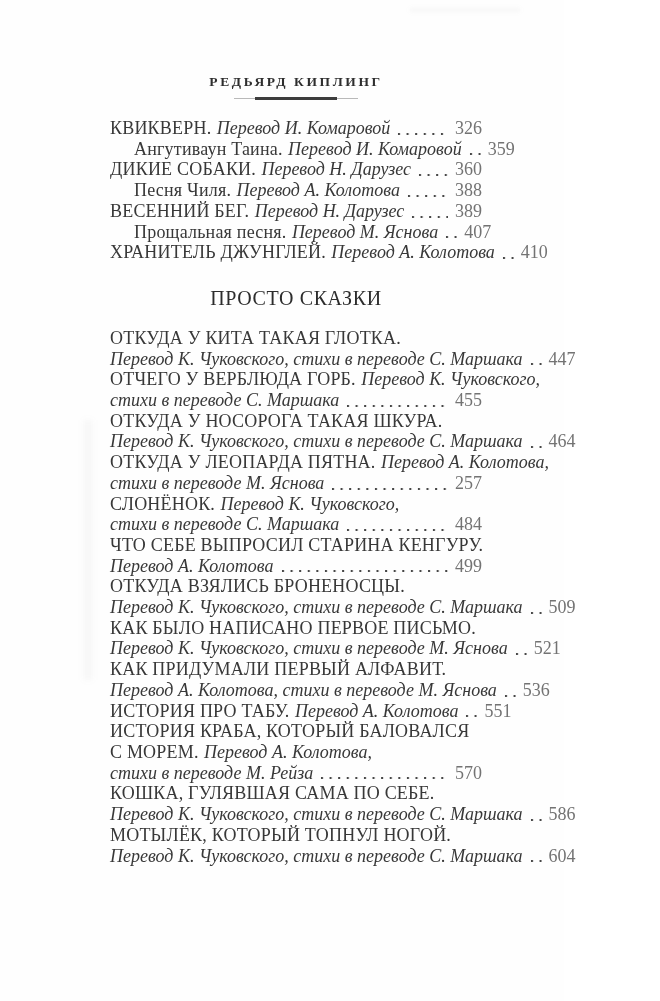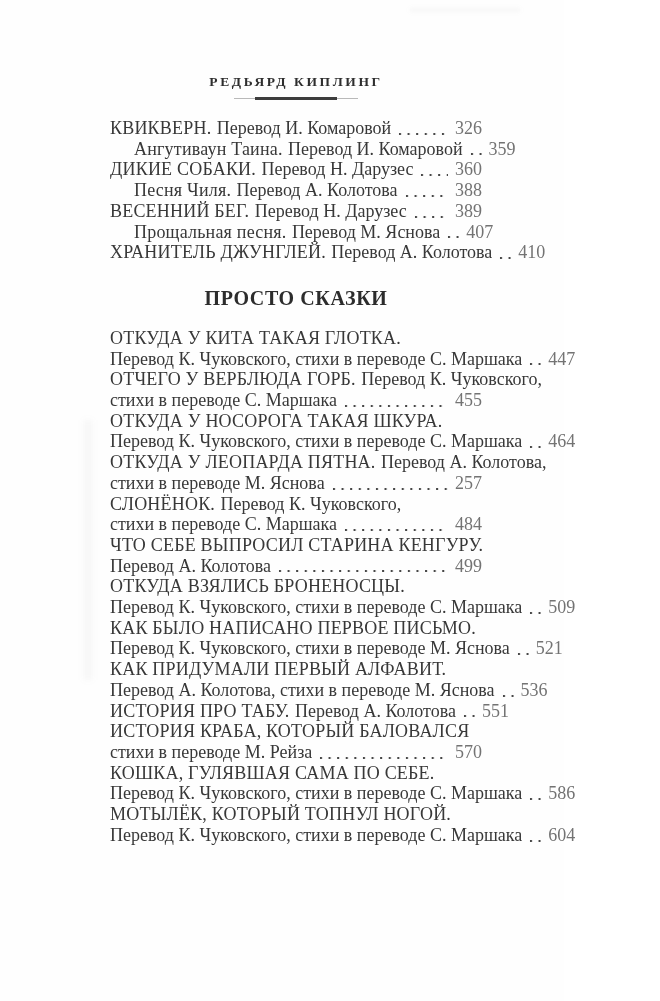--- a/index.html
+++ b/index.html
@@ -70,40 +70,40 @@
     display: flex;
     align-items: baseline;
     font-size: 18px;
     line-height: 20.7px;
     white-space: nowrap;
   }
   .toc-line.indent { padding-left: 24px; }
   .entry-text { white-space: nowrap; }
   .roman { letter-spacing: 0.2px; margin-top: 48px; }
   .roman + .italic { margin-left: 0.30em; }
-  .italic { }
+  .italic { font-style: italic; }
   .dots {
     flex: 1 1 auto;
     align-self: flex-end;
     min-width: 12px;
     height: 4px;
     margin: 0 7px 3px 7px;
     background-image: radial-gradient(circle at 2px 2px, #474747 1.1px, rgba(0,0,0,0) 1.5px);
     background-size: 8.6px 4px;
     background-repeat: repeat-x;
     background-position: left bottom;
   }
   .pagenum {
     font-size: 18px;
     color: #737373;
   }
   .section-title {
     text-align: center;
     font-size: 20px;
-    font-weight: bold;
+    font-weight: normal;
     letter-spacing: 0.6px;
     line-height: 23px;
     margin: 24px 0 14px 0;
     color: #2c2c2c;
   }
 </style>
 </head>
 <body>
 
 <div class="page">
@@ -269,20 +269,24 @@
         <span class="entry-text"><span class="roman">ИСТОРИЯ ПРО ТАБУ.</span><span class="italic">Перевод А. Колотова</span></span>
         <span class="dots"></span>
         <span class="pagenum">551</span>
       </div>
 
       <div class="toc-line">
         <span class="entry-text"><span class="roman">ИСТОРИЯ КРАБА, КОТОРЫЙ БАЛОВАЛСЯ</span></span>
 
       </div>
 
+      <div class="toc-line">
+        <span class="entry-text"><span class="roman">С МОРЕМ.</span><span class="italic">Перевод А. Колотова,</span></span>
+
+      </div>
 
       <div class="toc-line">
         <span class="entry-text"><span class="italic">стихи в переводе М. Рейза</span></span>
         <span class="dots"></span>
         <span class="pagenum">570</span>
       </div>
 
       <div class="toc-line">
         <span class="entry-text"><span class="roman">КОШКА, ГУЛЯВШАЯ САМА ПО СЕБЕ.</span></span>
 

